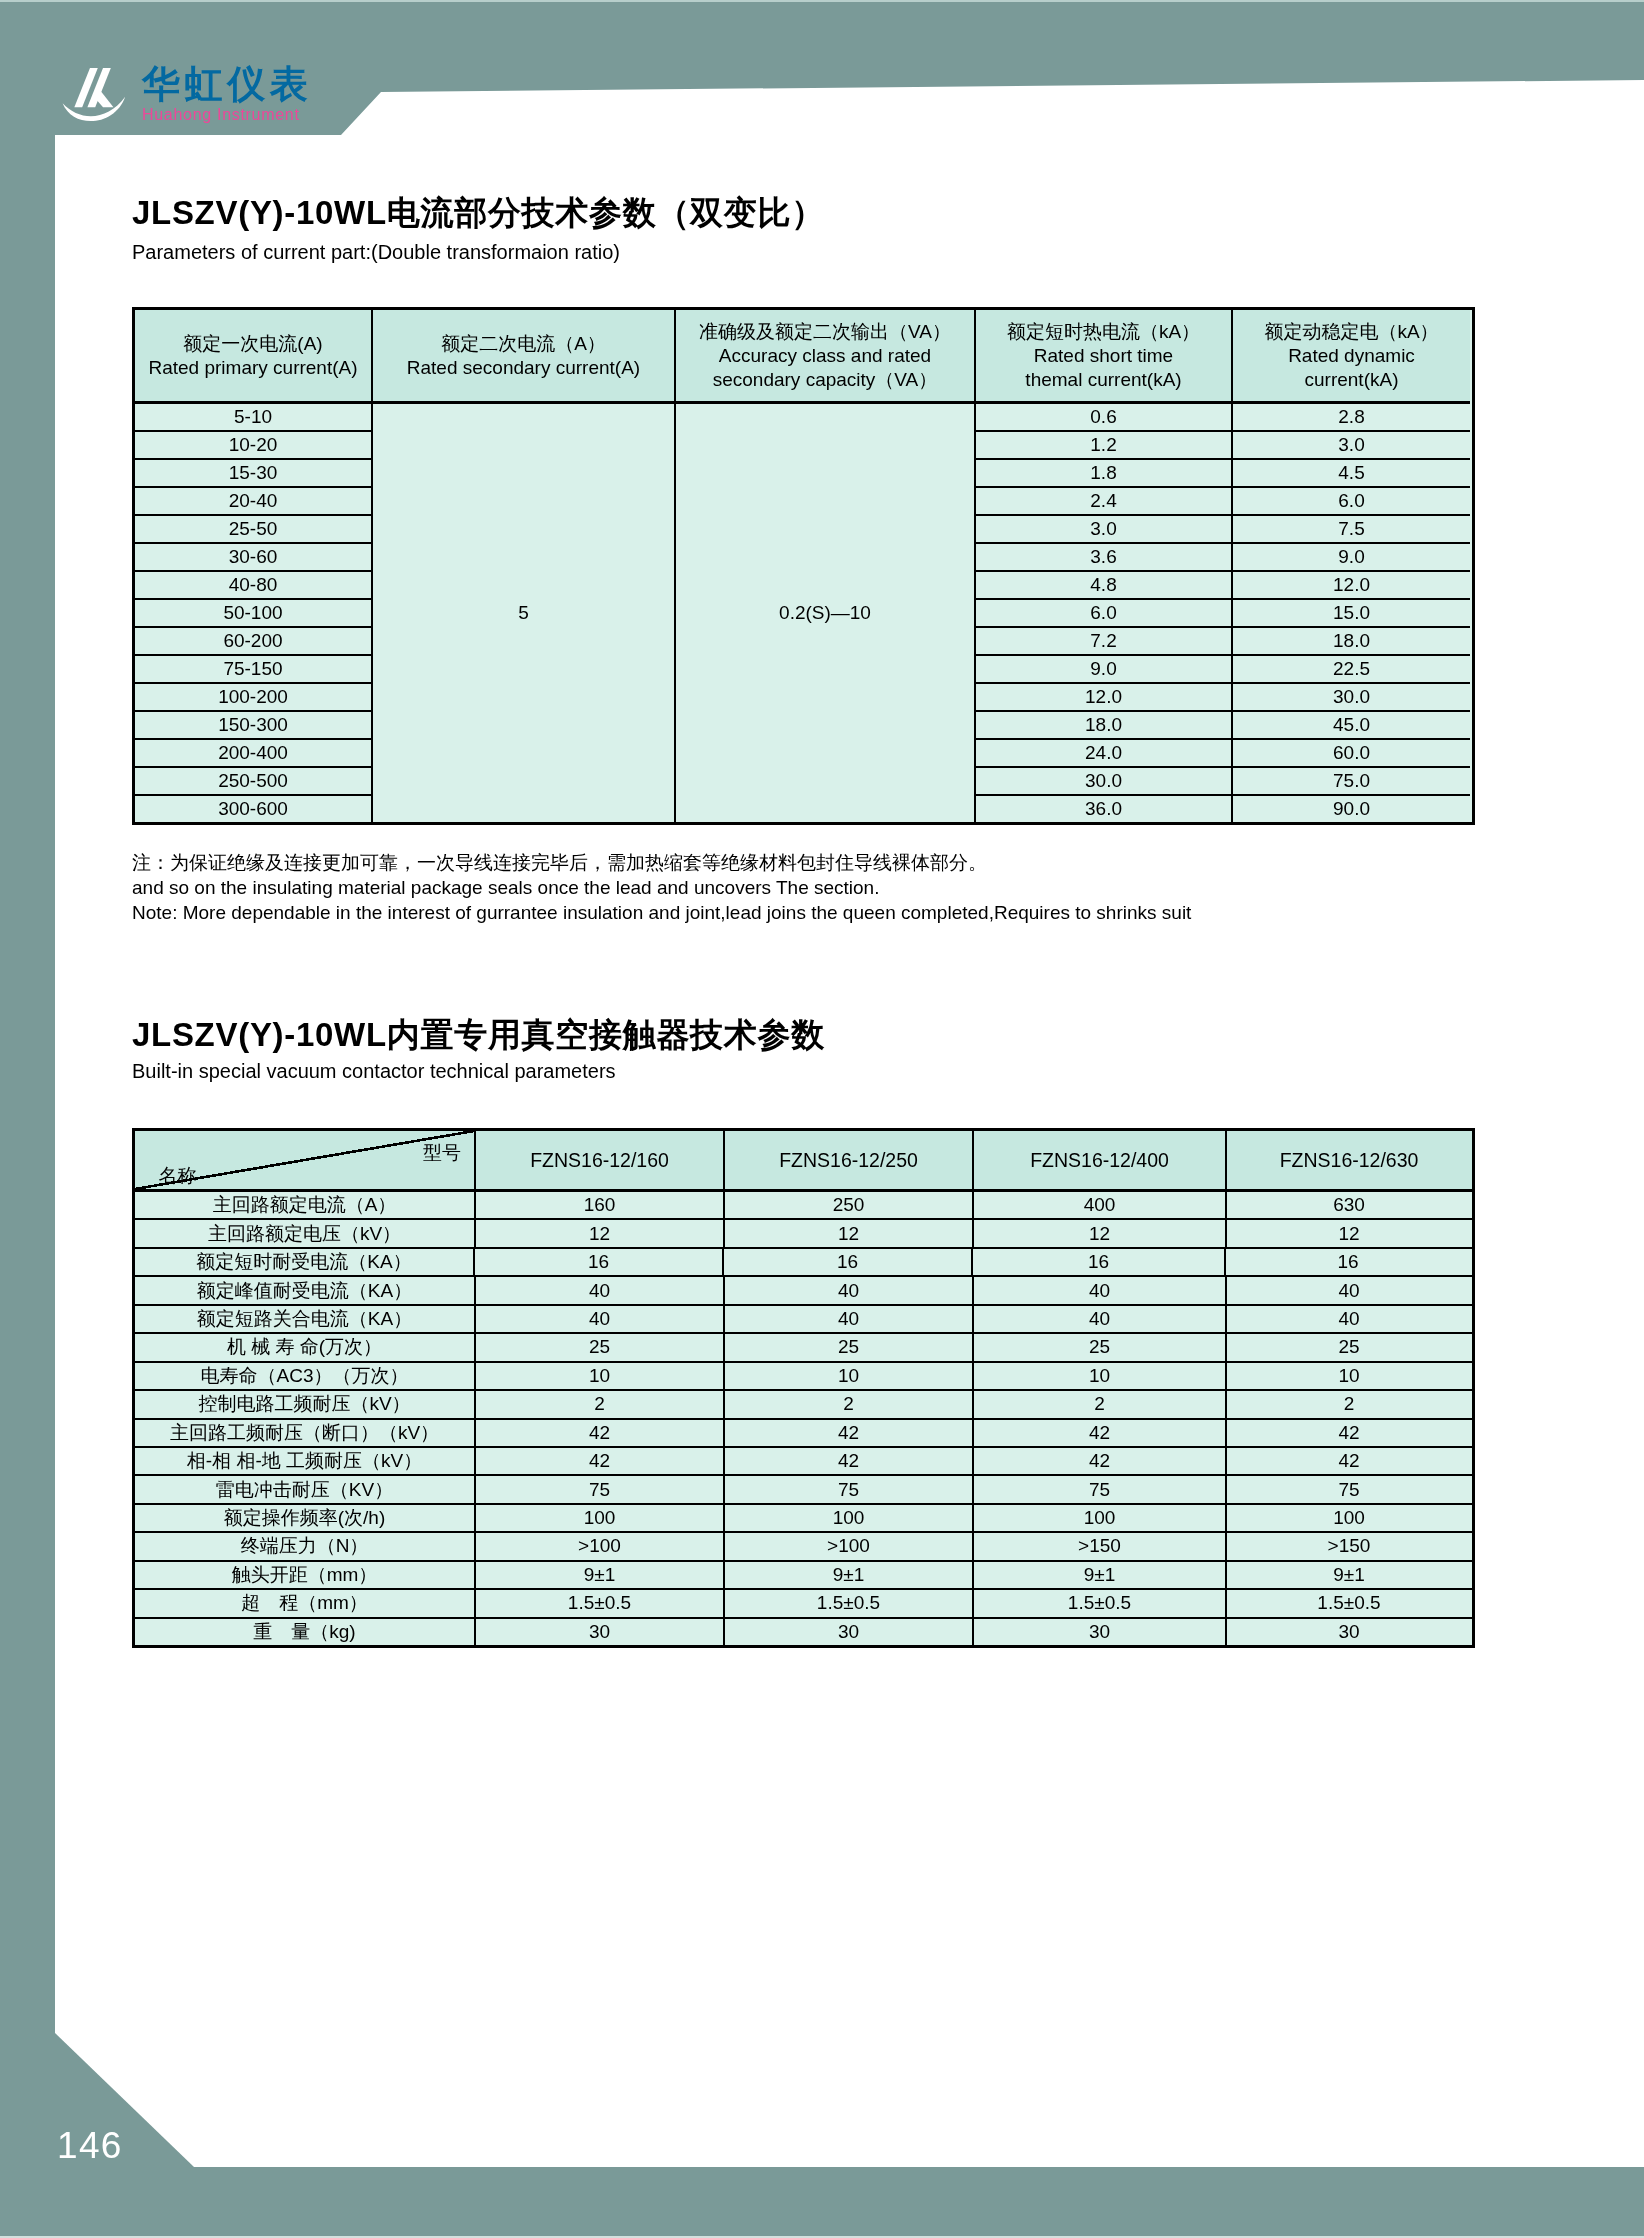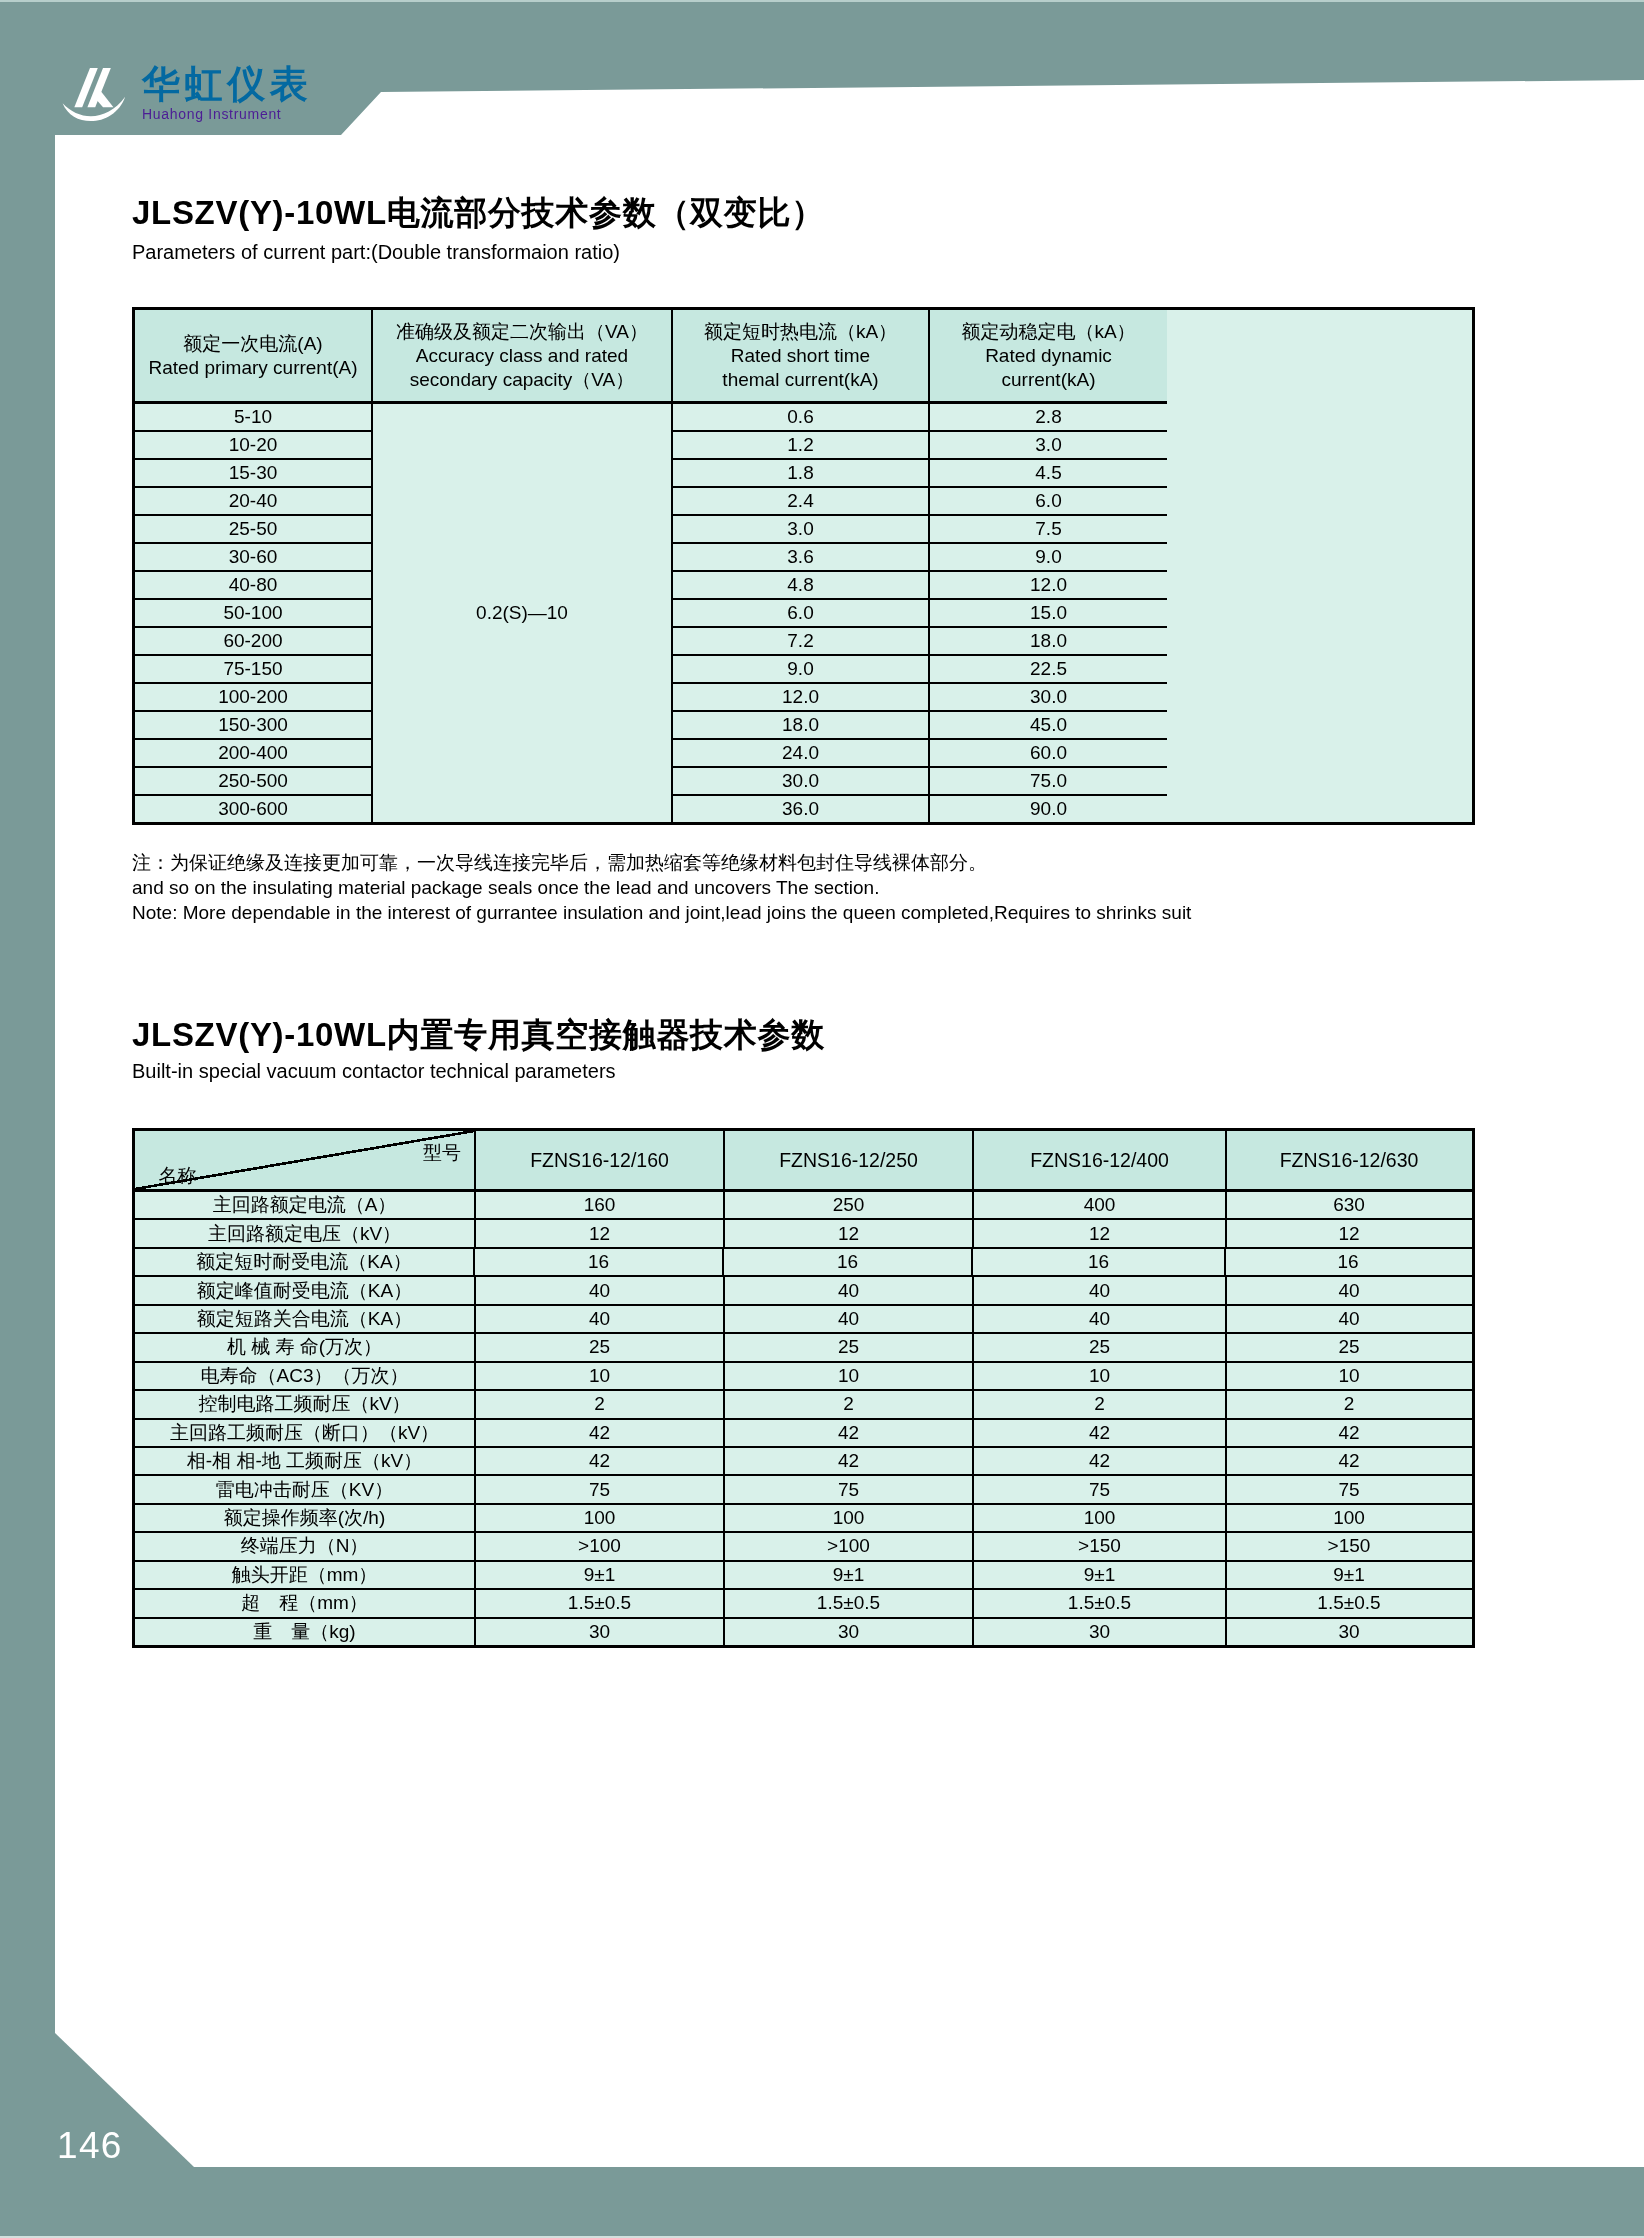--- a/index.html
+++ b/index.html
@@ -12,21 +12,21 @@
   .band-bottom{position:absolute;left:0;top:2167px;width:1644px;height:72px;}
   .corner-diag{position:absolute;left:55px;top:2033px;width:139px;height:134px;
     clip-path:polygon(0 0,100% 100%,0 100%);}
   .edge-top{position:absolute;left:0;top:0;width:100%;height:2px;background:#b7cecb;}
   .edge-bottom{position:absolute;left:0;bottom:0;width:100%;height:2.6px;background:#d3e0dd;}
 
   .logo{position:absolute;left:60px;top:64px;display:flex;align-items:flex-start;}
   .logo svg{display:block;}
   .logo-text{margin-left:9px;}
   .logo-cn{font-size:38px;font-weight:bold;color:#0369a1;letter-spacing:4.6px;line-height:40px;}
-  .logo-en{font-size:14px;color:#4c1d95;line-height:21px;letter-spacing:0.7px;}
+  .logo-en{font-size:16px;color:#ec4899;line-height:21px;letter-spacing:0.7px;}
 
   .title{position:absolute;left:132px;font-size:33px;font-weight:bold;letter-spacing:0.7px;white-space:nowrap;}
   #title1{top:191px;}
   #title2{top:1013px;}
   .subtitle{position:absolute;left:132px;font-size:20px;white-space:nowrap;}
   #subtitle1{top:241px;}
   #subtitle2{top:1060px;}
 
   
   .t1{position:absolute;left:132px;top:307px;width:1343px;height:518px;display:flex;
@@ -104,20 +104,27 @@
         <div class="td">40-80</div>
         <div class="td">50-100</div>
         <div class="td">60-200</div>
         <div class="td">75-150</div>
         <div class="td">100-200</div>
         <div class="td">150-300</div>
         <div class="td">200-400</div>
         <div class="td">250-500</div>
         <div class="td">300-600</div>
       </div>
+    <div class="t1col" style="width:303px">
+      <div class="th">
+        <div>额定二次电流（A）</div>
+        <div>Rated secondary current(A)</div>
+      </div>
+      <div class="td tall">5</div>
+    </div>
     <div class="t1col" style="width:300px">
       <div class="th">
         <div>准确级及额定二次输出（VA）</div>
         <div>Accuracy class and rated</div>
         <div>secondary capacity（VA）</div>
       </div>
       <div class="td tall">0.2(S)—10</div>
     </div>
     <div class="t1col" style="width:257px">
       <div class="th">

